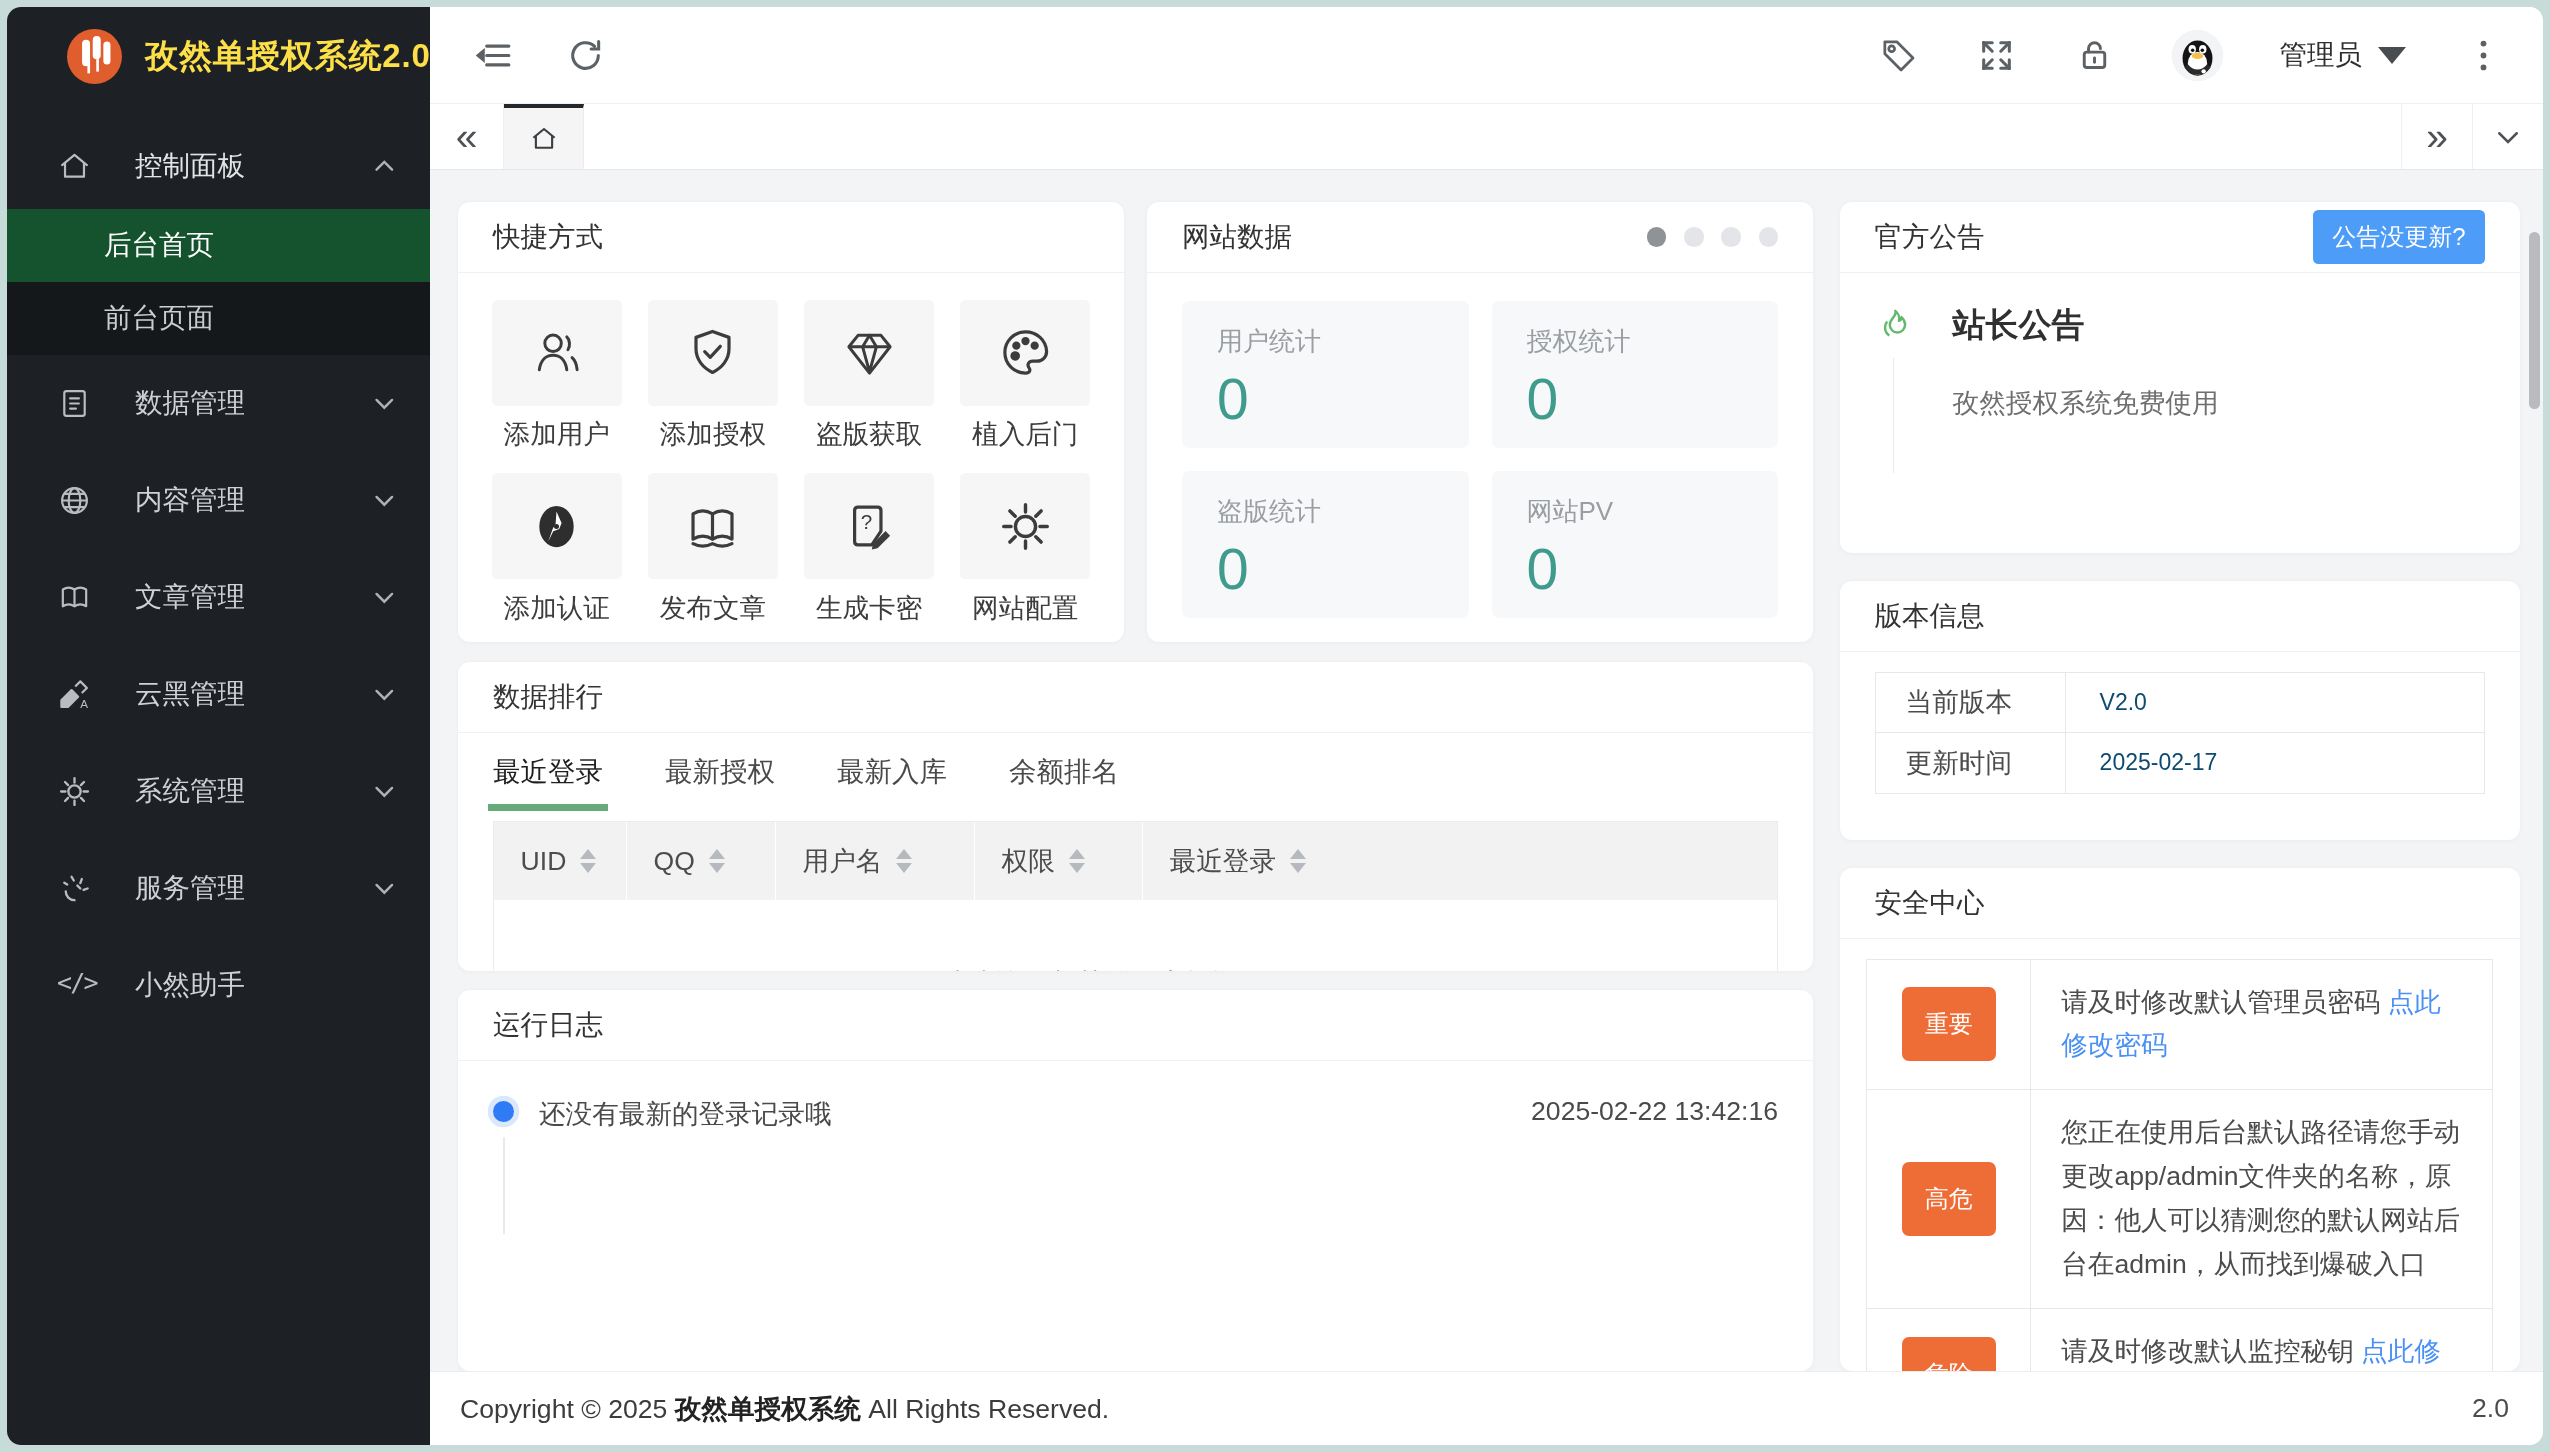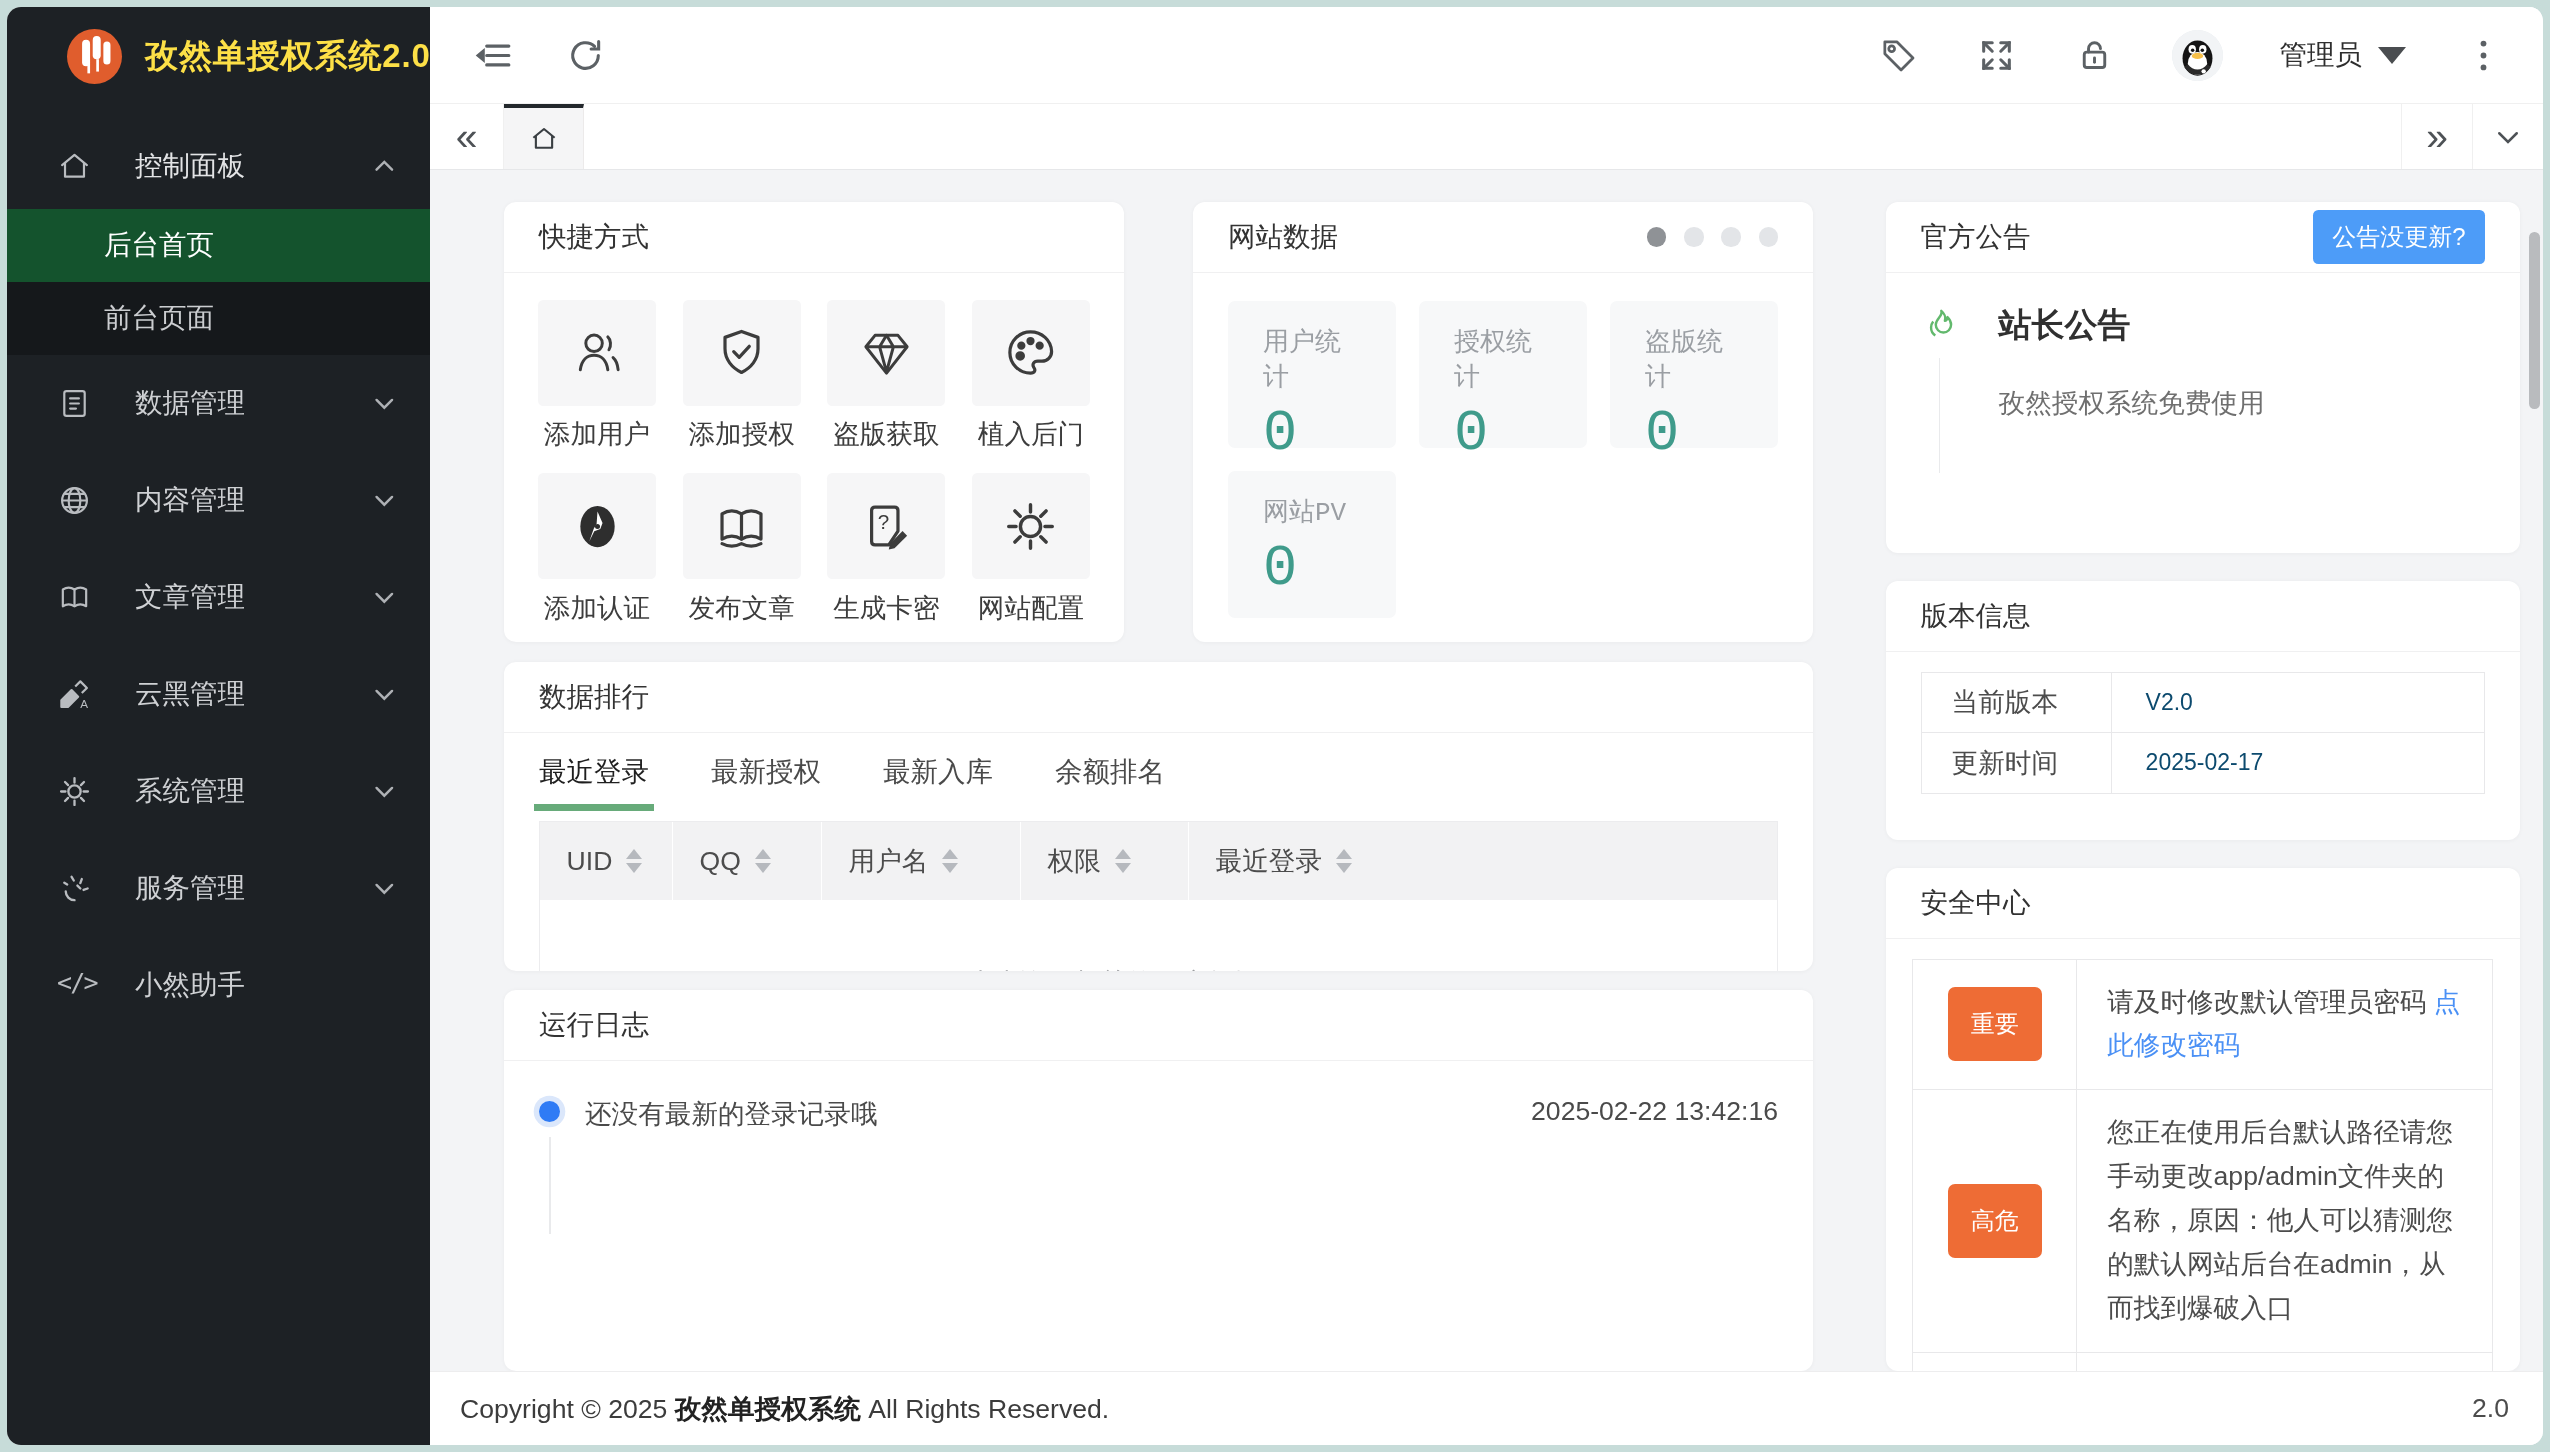--- a/index.html
+++ b/index.html
@@ -46,36 +46,36 @@
   .tab-home svg { width:30px; height:30px; }
   .tab-spacer { flex:1; }
   .tab-right-btn { width:71px; display:flex; align-items:center; justify-content:center; color:#4e5256; border-left:0.9px solid #f0f0f0; cursor:pointer; font-size:39px; }
   .tab-right-btn svg { width:30px; height:30px; }
 
   
   .content { flex:1; overflow:hidden; position:relative; padding:32px 23px 0 28px; display:flex; gap:26.6px; }
   .col-left { width:1355px; flex:0 0 1355px; display:flex; flex-direction:column; gap:19.5px; }
   .col-right { flex:1; display:flex; flex-direction:column; gap:28px; min-width:0; }
   .row-2 { display:flex; gap:23px; }
-  .card { background:#fff; border-radius:12px; box-shadow:0 0.9px 4.4px rgba(0,0,0,.04); overflow:hidden;margin-left:46px; }
+  .card { background:#fff; border-radius:12px; box-shadow:0 0.9px 4.4px rgba(0,0,0,.04); overflow:hidden; }
   .card-header { height:71px; padding:0 35px; display:flex; align-items:center; border-bottom:0.9px solid #f0f0f1; }
   .card-title { font-size:27.5px; color:#333; }
 
   .card-shortcuts { flex:1; height:440px; }
   .sc-grid { padding:26.6px 34px; display:grid; grid-template-columns:repeat(4,1fr); column-gap:26.6px; row-gap:21px; }
   .sc-item { text-align:center; cursor:pointer; }
   .sc-tile { height:106px; background:#f6f6f7; border-radius:5.3px; display:flex; align-items:center; justify-content:center; color:#3c3c3c; }
   .sc-tile svg { width:55px; height:55px; }
   .sc-label { margin-top:10.6px; font-size:26.6px; color:#3d3d3d;font-family:Liberation Mono, monospace; }
 
   .card-stats { flex:1; height:440px; }
   .dots { margin-left:auto; display:flex; gap:17.7px; }
   .dot { width:19.5px; height:19.5px; border-radius:50%; background:#e3e5e8; cursor:pointer; }
   .dot.active { background:#8f9296; }
-  .st-grid { padding:28px 35px; display:grid; grid-template-columns:1fr 1fr 1fr; gap:23px;font-family:Liberation Mono, monospace; }
+  .st-grid { padding:28px 35px; display:grid; grid-template-columns:1fr 1fr; gap:23px; }
   .st-tile { background:#f7f8f9; border-radius:7px; height:147px; padding:23px 35px; }
   .st-label { font-size:26px; color:#9a9ea3; }
   .st-value { margin-top:12.4px; font-size:57px; font-weight:300; color:#3f9b8b; line-height:1; }
 
   .card-rank { }
   .rank-tabs { display:flex; gap:62px; padding:0 35px; height:78px; align-items:center; }
   .rank-tab { font-size:27.5px; color:#4a4a4a; position:relative; height:100%; display:flex; align-items:center; cursor:pointer; }
   .rank-tab.active { color:#1f1f1f; }
   .rank-tab.active::after { content:""; position:absolute; left:-5.3px; right:-5.3px; bottom:0; height:6.2px; background:#67ab7a; }
   .rank-table { margin:10.6px 35px 35px 35px; border:0.9px solid #ececee; }

